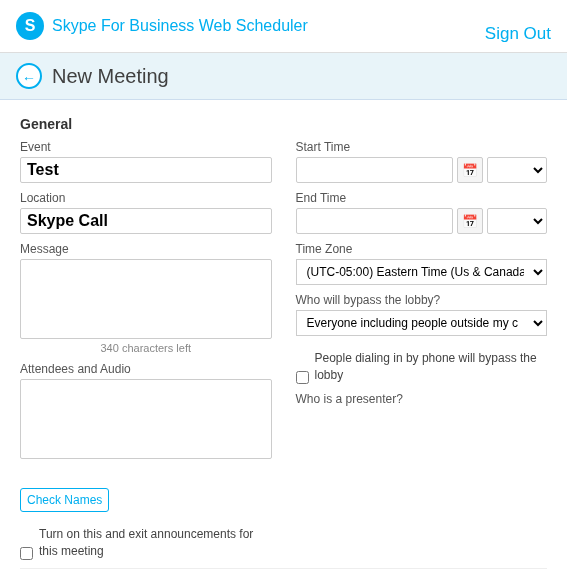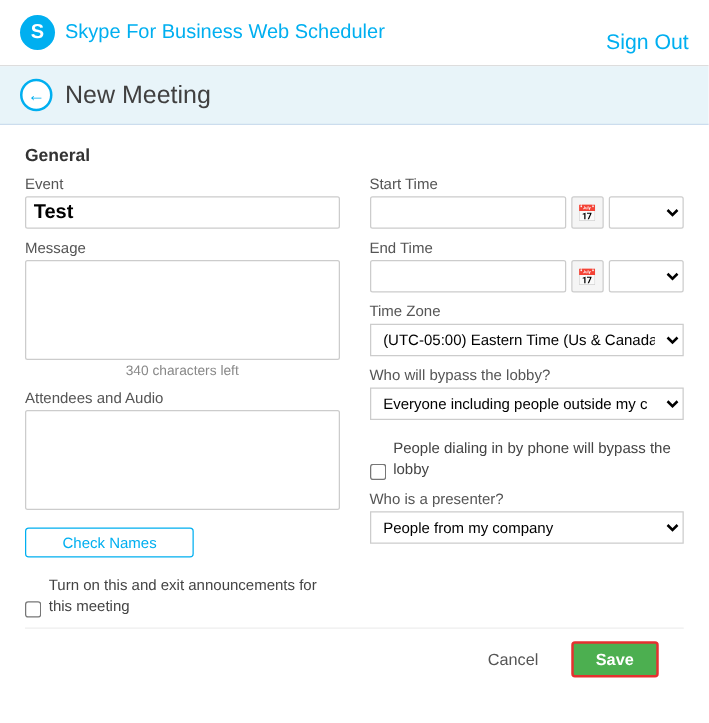--- a/index.html
+++ b/index.html
@@ -186,22 +186,22 @@
 
     .attendees-box {
       border: 1px solid #ccc;
       border-radius: 2px;
       height: 80px;
       background: white;
       width: 100%;
     }
 
     .check-names-btn {
-      margin-top: 6px;
-      padding: 4px 29px;
+      margin-top: 21px;
+      padding: 4px 6px;
       border: 1px solid #00AFF0;
       background: white;
       color: #00AFF0;
       border-radius: 3px;
       font-size: 12px;
       cursor: pointer;
     }
 
     .checkbox-group {
       display: flex;
@@ -274,20 +274,24 @@
 
   <div class="form-grid">
 
     <div class="form-left">
 
       <div class="form-group">
         <label>Event</label>
         <input type="text" value="Test" style="">
       </div>
 
+      <div class="form-group">
+        <label>Location</label>
+        <input type="text" value="Skype Call" style="">
+      </div>
 
       <div class="form-group">
         <label>Message</label>
         <textarea rows="5" style="height: 80px;"></textarea>
         <div class="char-count">340 characters left</div>
       </div>
 
       <div class="form-group">
         <label>Attendees and Audio</label>
         <div class="attendees-box"></div>
@@ -357,26 +361,20 @@
         </select>
       </div>
 
       <div class="checkbox-group">
         <input type="checkbox" id="phone-bypass" style="">
         <label for="phone-bypass">People dialing in by phone will bypass the lobby</label>
       </div>
 
       <div class="form-group">
         <label>Who is a presenter?</label>
-        <select>
-          <option>People from my company</option>
-          <option>Everyone</option>
-          <option>Only organizer</option>
-          <option>Chosen people</option>
-        </select>
       </div>
     </div>
   </div>
 
   <div class="footer">
     <button class="cancel-btn">Cancel</button>
     <button class="save-btn">Save</button>
   </div>
 </div>
 

